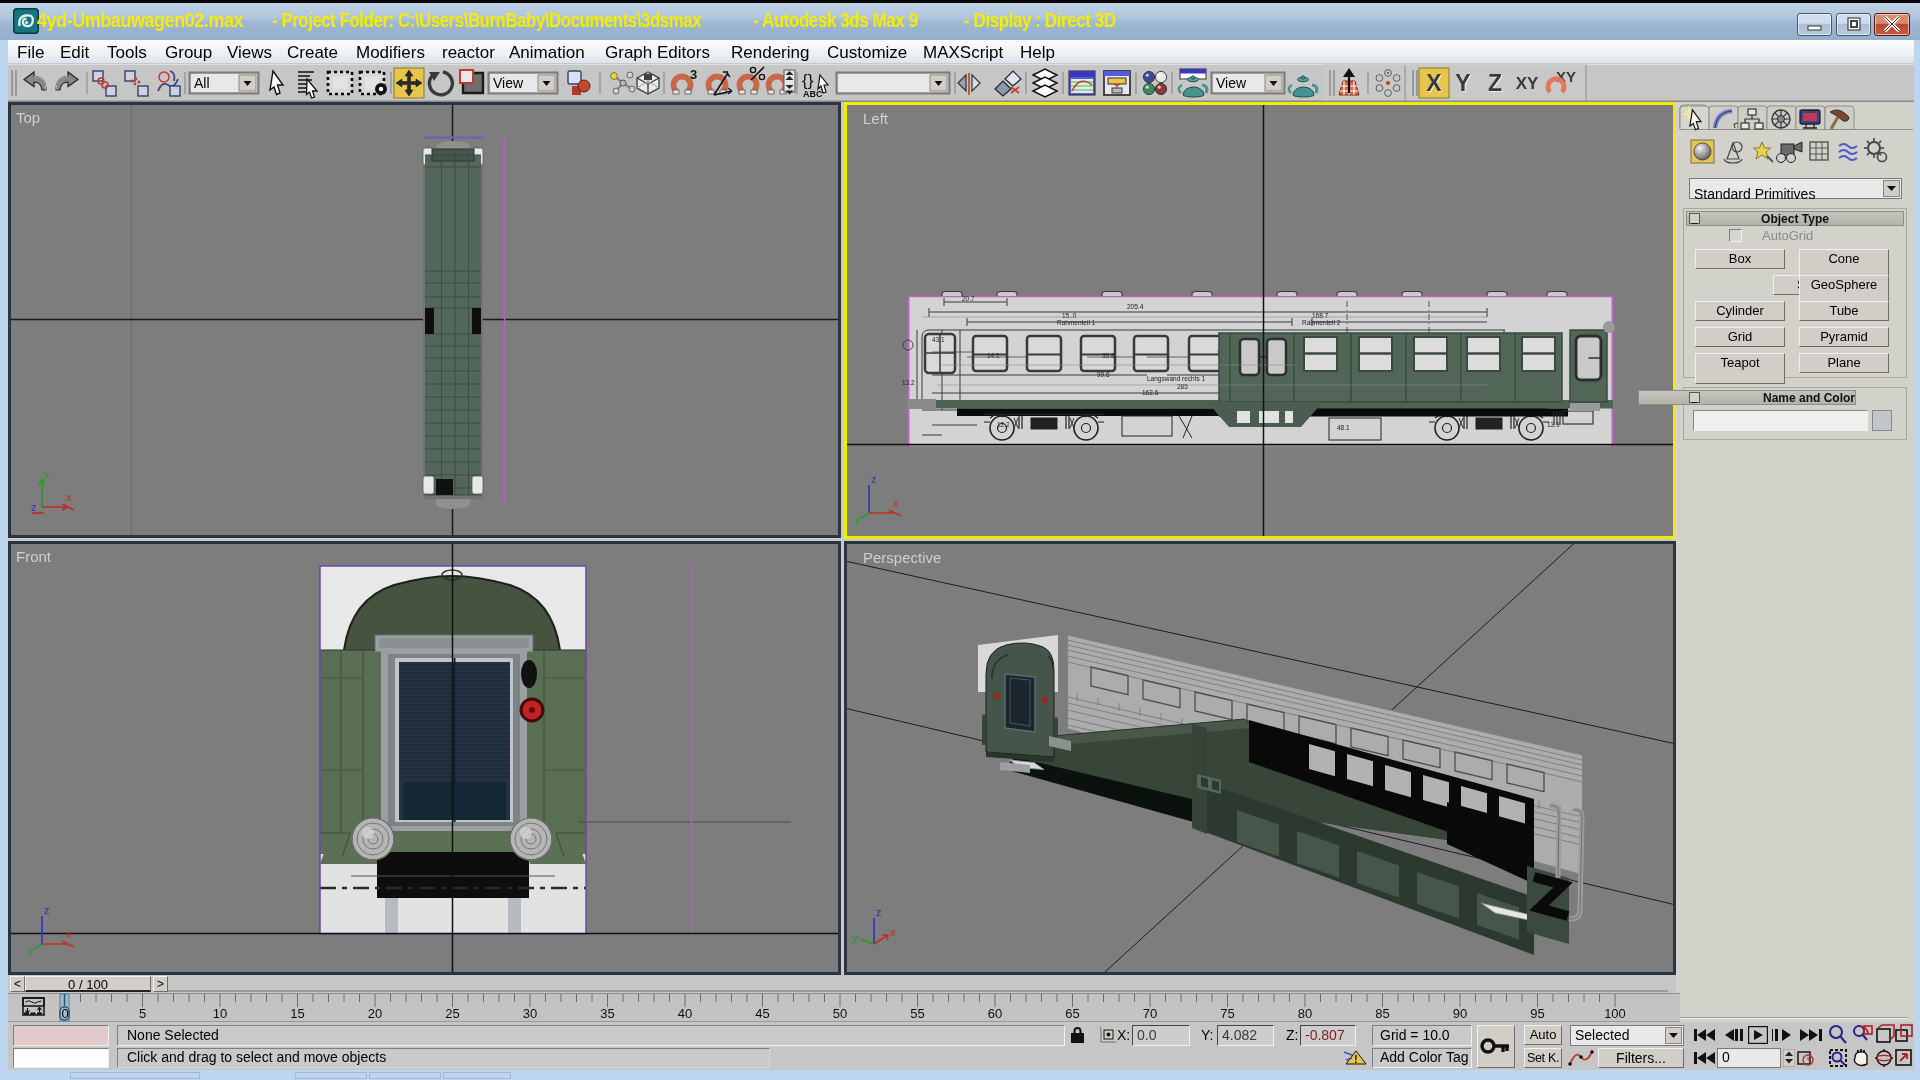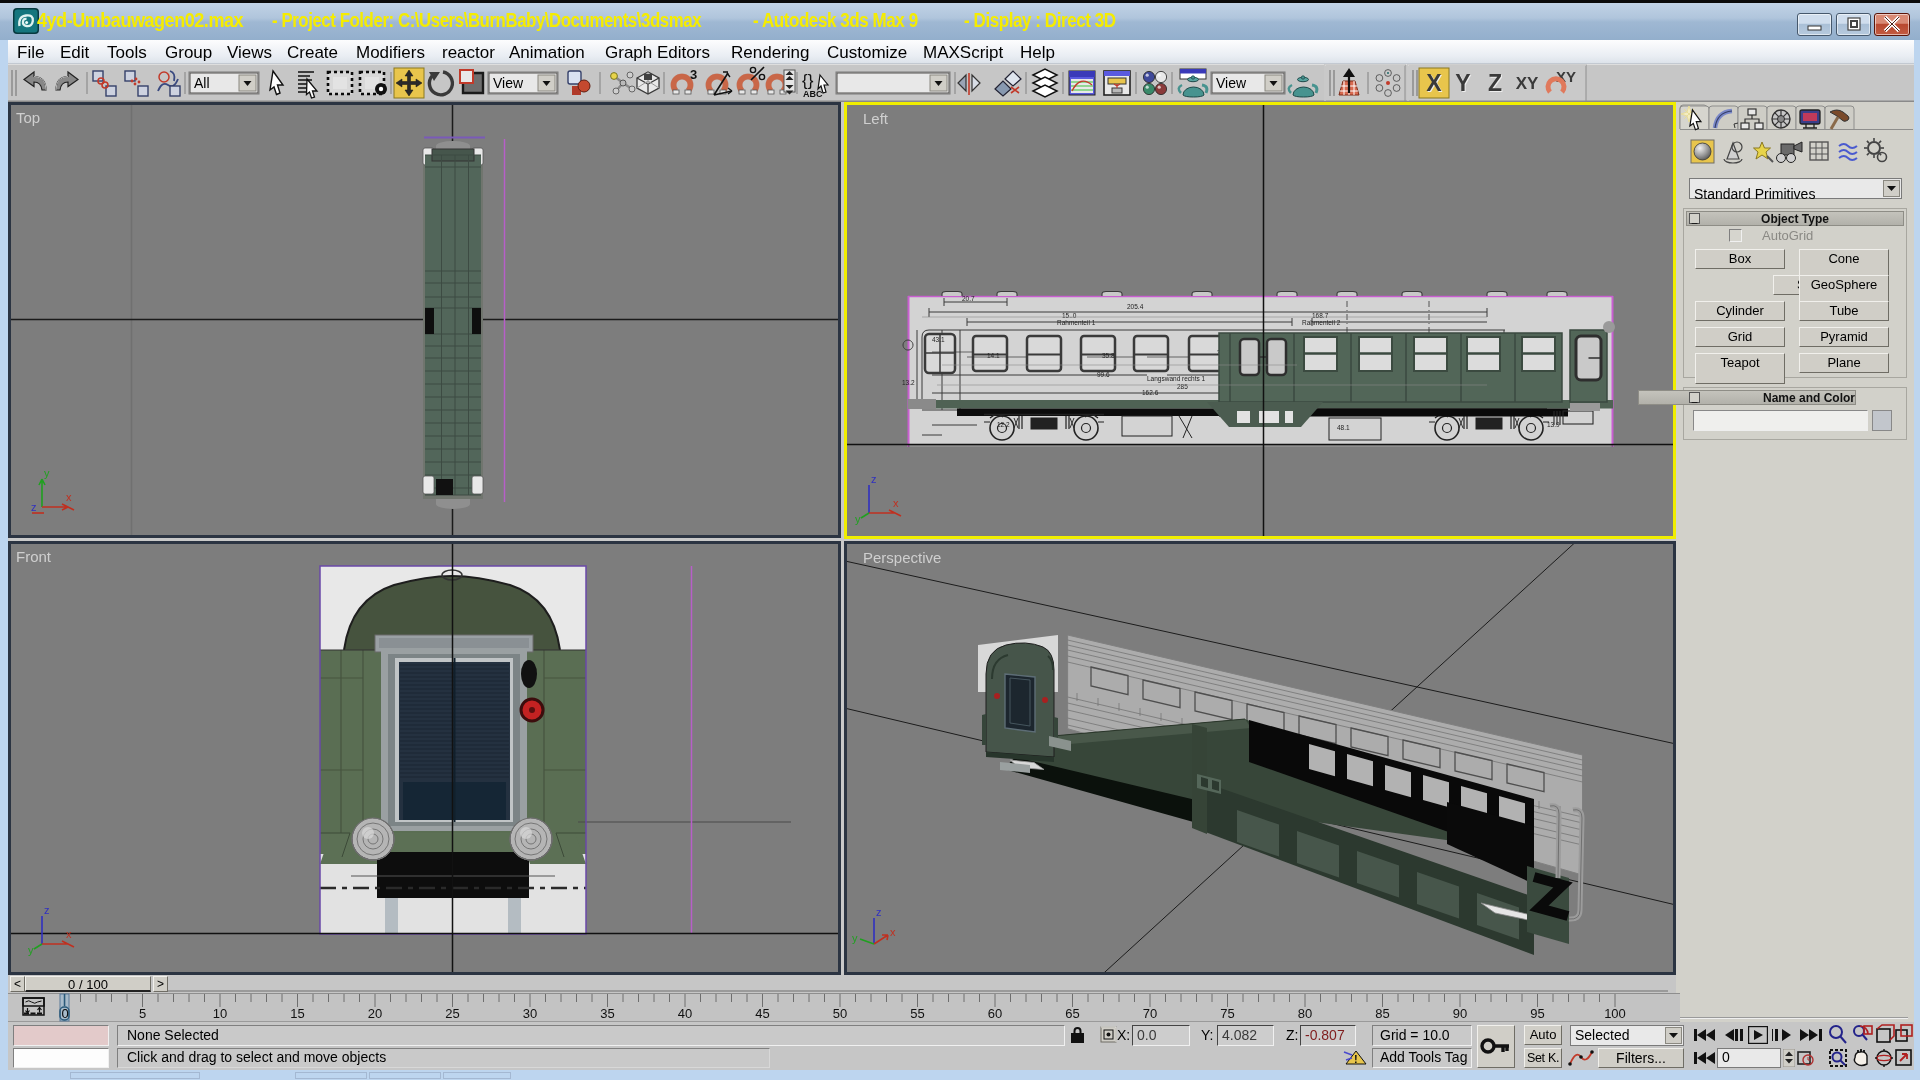--- a/index.html
+++ b/index.html
@@ -1056,21 +1056,21 @@
 <span class="st" style="left:1137px;top:1027px;font-size:14px;color:#3a3a3a">0.0</span>
 <span class="st" style="left:1201px;top:1027px;font-size:14px">Y:</span>
 <div class="abs sunk" style="left:1217px;top:1025px;width:57px;height:21px;background:#cdcdcd;border-top-color:#444;border-left-color:#444"></div>
 <span class="st" style="left:1222px;top:1027px;font-size:14px;color:#3a3a3a">4.082</span>
 <span class="st" style="left:1286px;top:1027px;font-size:14px">Z:</span>
 <div class="abs sunk" style="left:1300px;top:1025px;width:56px;height:21px;background:#cdcdcd;border-top-color:#444;border-left-color:#444"></div>
 <span class="st" style="left:1305px;top:1027px;font-size:14px;color:#7f1d1d">-0.807</span>
 <div class="abs sunk" style="left:1372px;top:1025px;width:100px;height:21px"></div>
 <span class="st" style="left:1380px;top:1027px">Grid = 10.0</span>
 <div class="abs sunk" style="left:1372px;top:1048px;width:100px;height:20px"></div>
-<span class="st" style="left:1380px;top:1049px">Add Tools Tag</span>
+<span class="st" style="left:1380px;top:1049px">Add Color Tag</span>
 <svg class="abs" style="left:1342px;top:1048px" width="30" height="20">
     <path d="M4 16 L14 3 L24 16 Z" fill="#e8c54c" stroke="#111" stroke-width="1"></path>
     <text x="12" y="15" font-size="11" font-weight="bold" fill="#111">!</text>
     <path d="M2 4 l8 3 M4 12 l6 -2" stroke="#4a4acf" stroke-width="1.5"></path>
   </svg>
 <div class="abs btn3" style="left:1477px;top:1025px;width:38px;height:43px"></div>
 <svg class="abs" style="left:1480px;top:1034px" width="32" height="24">
     <circle cx="8" cy="12" r="6" fill="none" stroke="#111" stroke-width="3.4"></circle>
     <path d="M13 12 H29 M23 12 V18 M27 12 V17" stroke="#111" stroke-width="3.4"></path>
   </svg>

